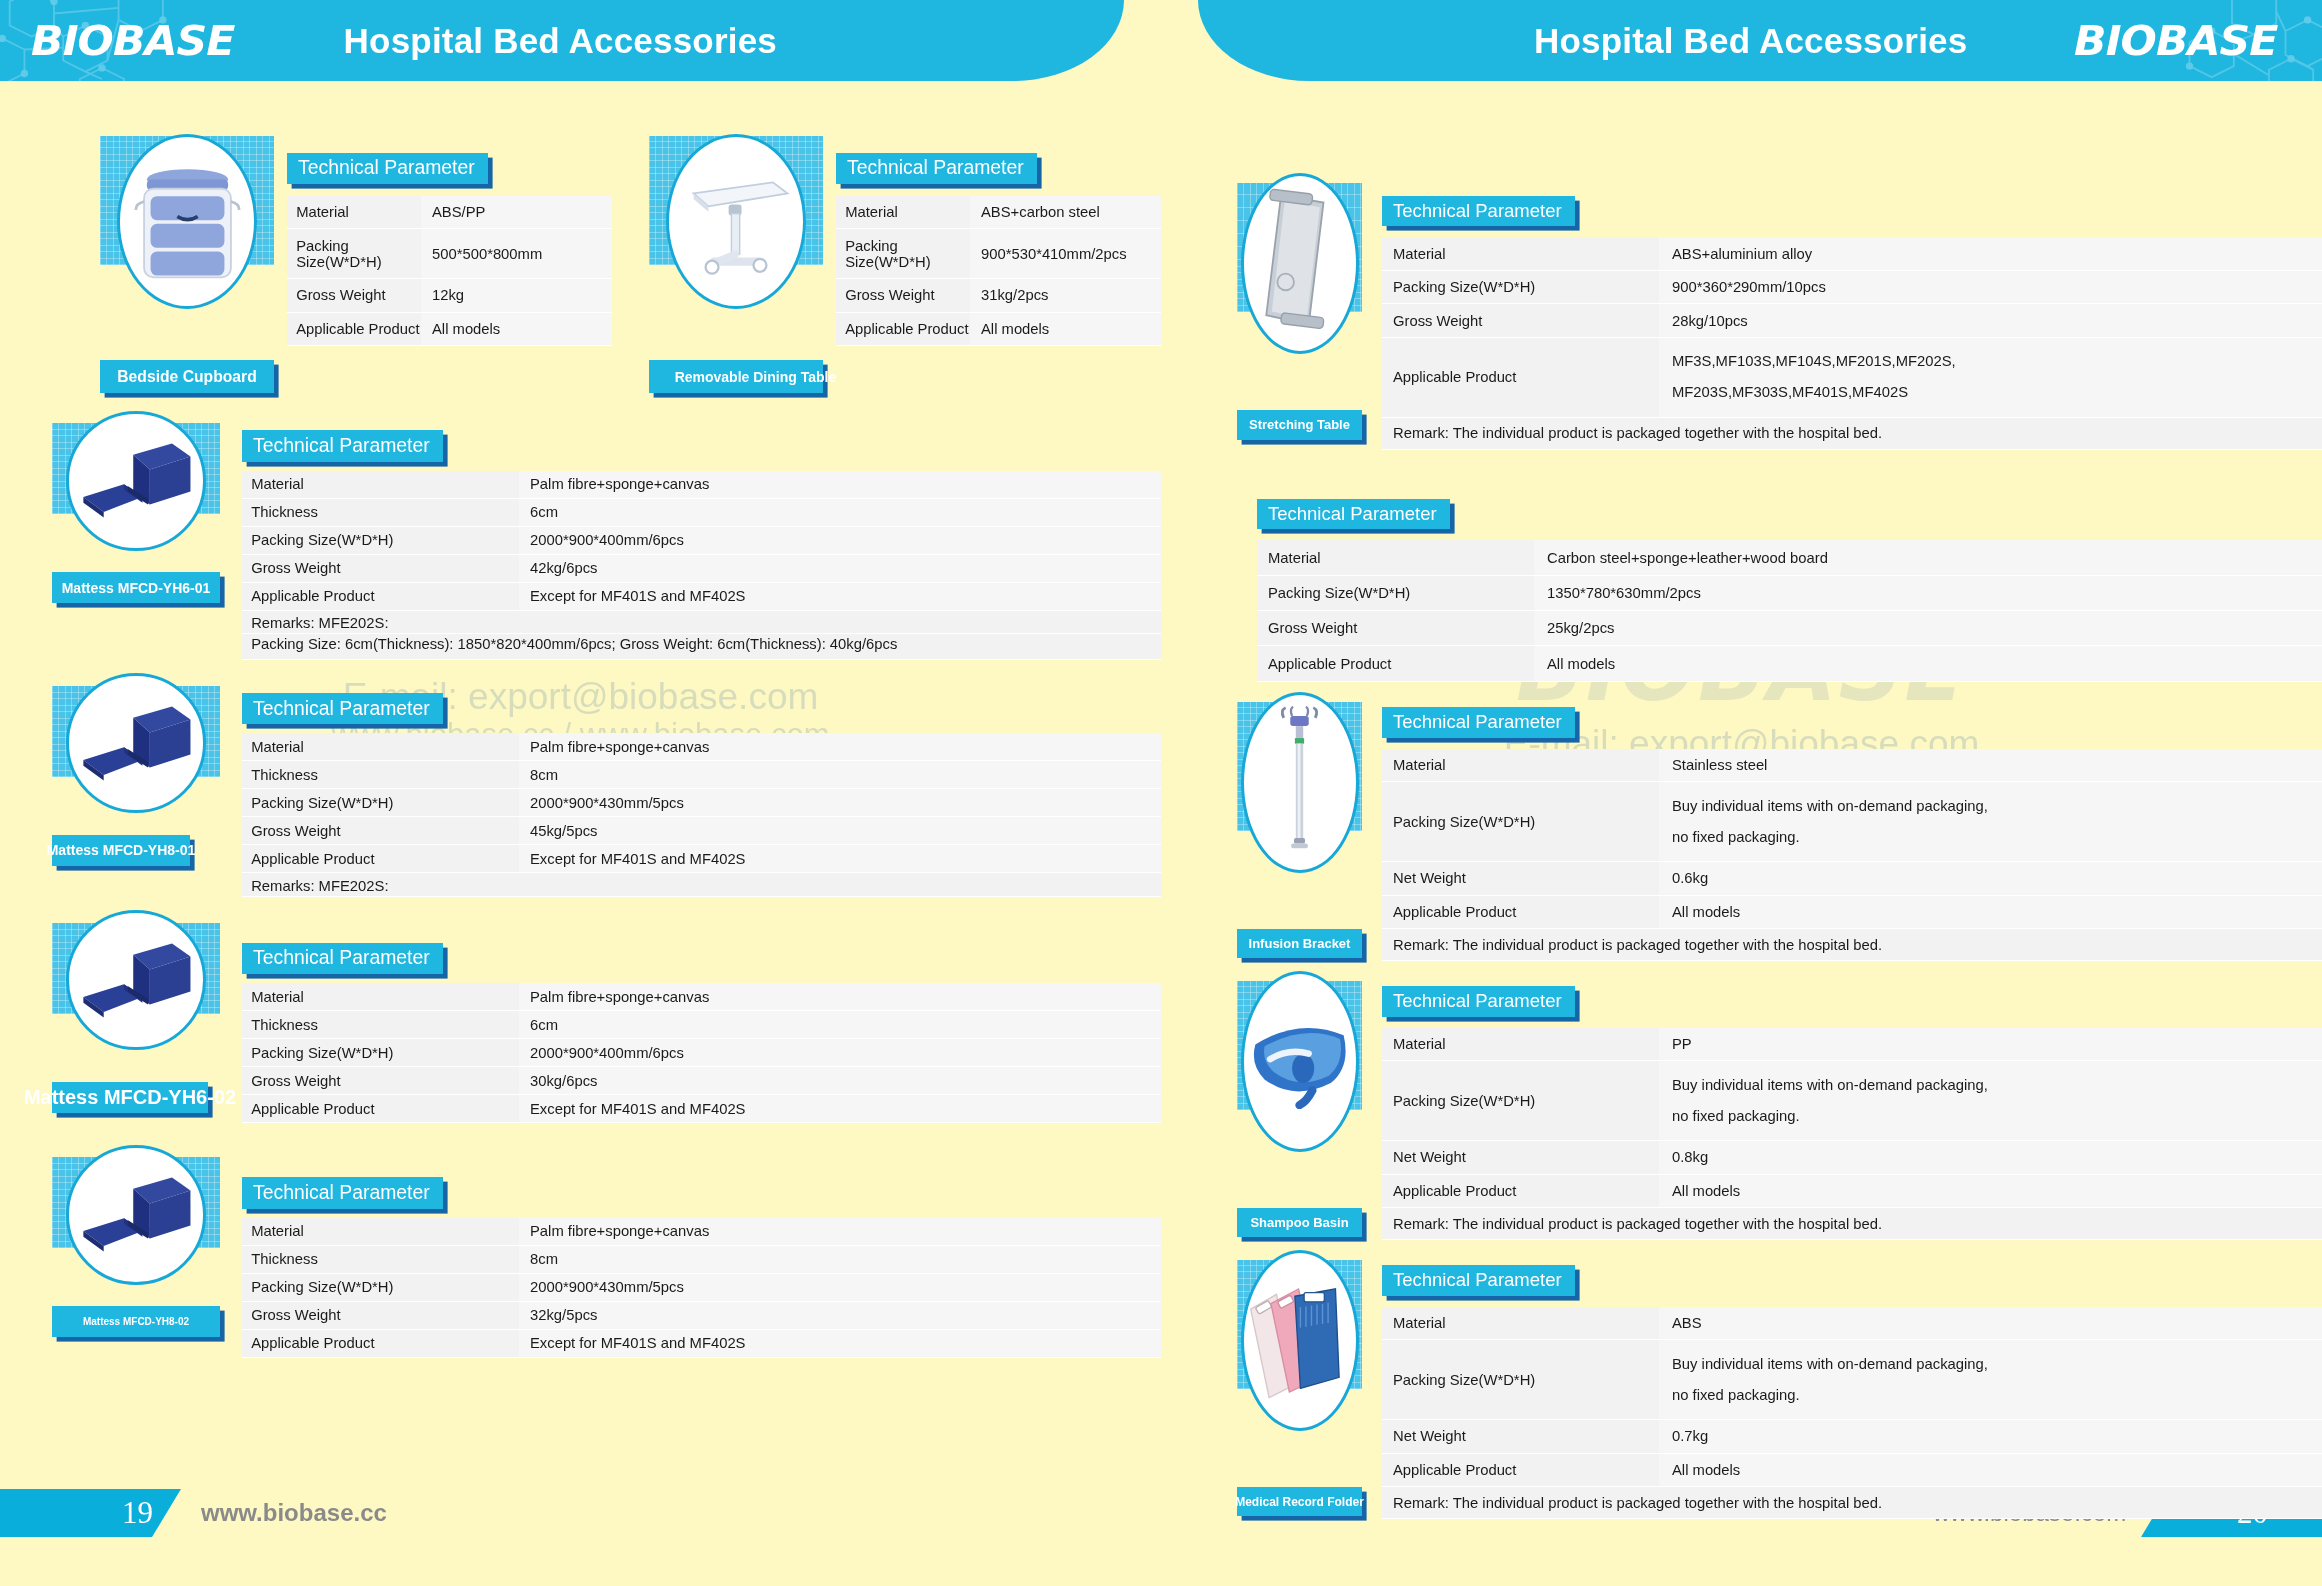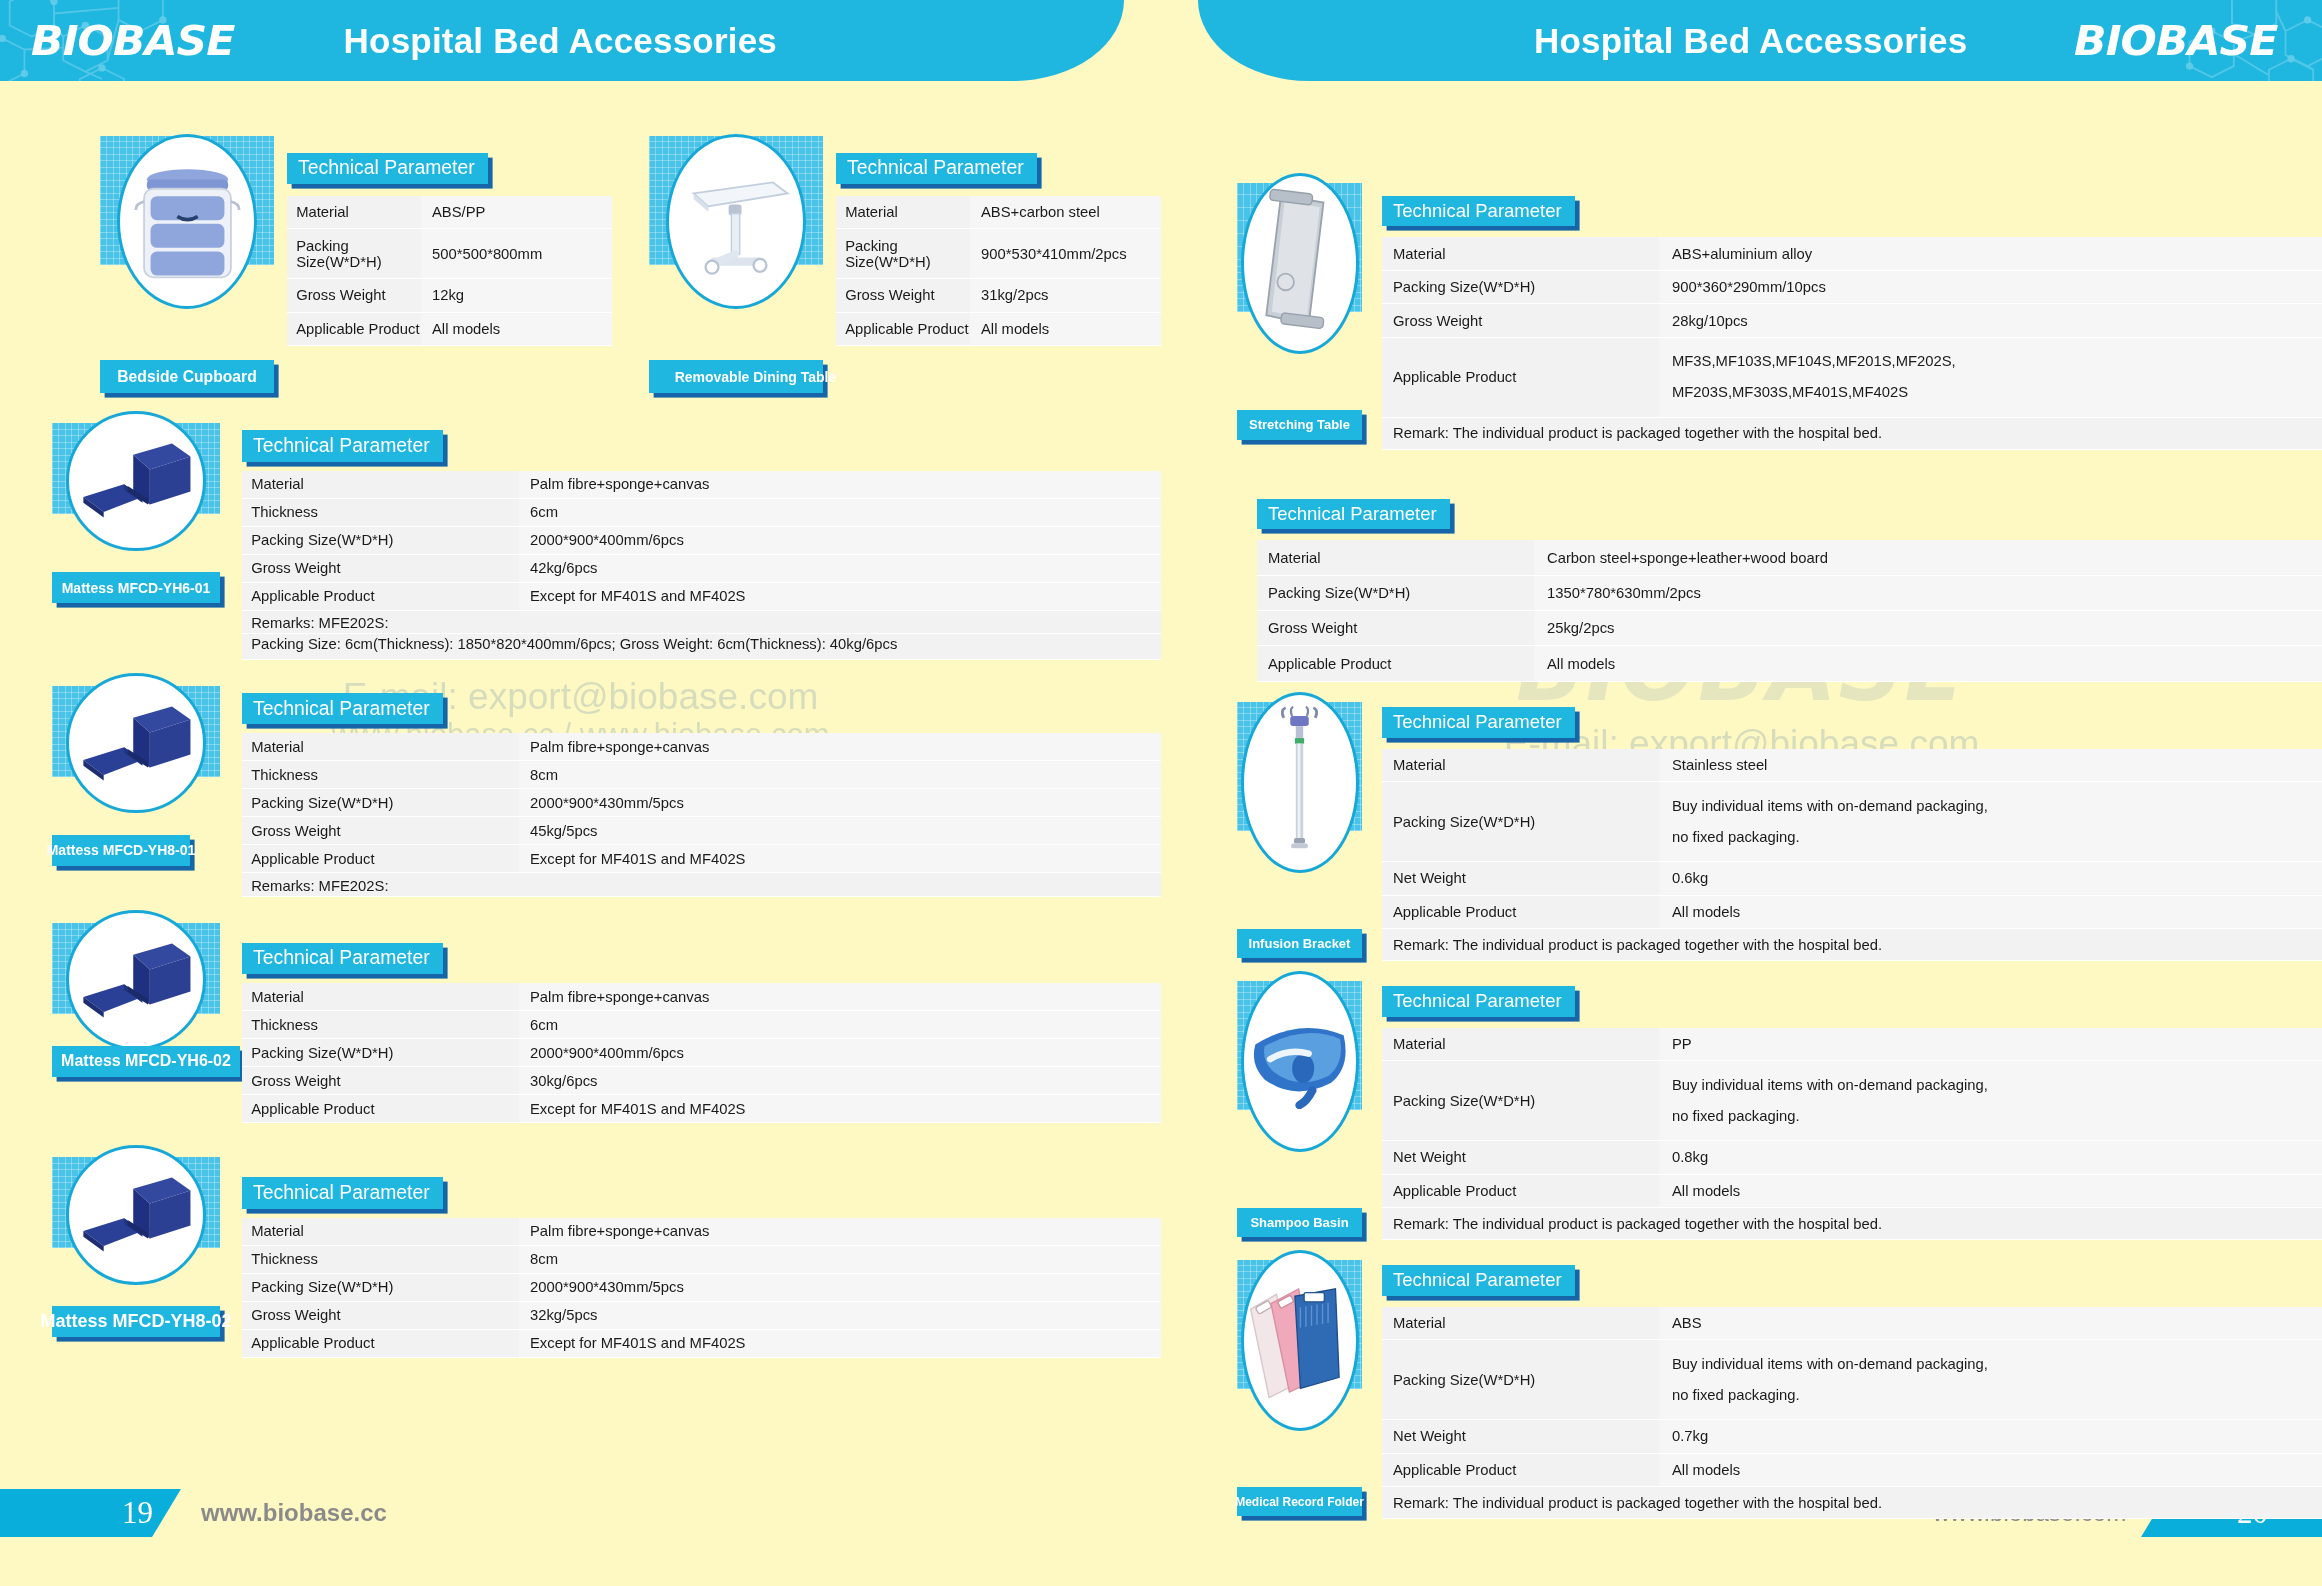--- a/index.html
+++ b/index.html
@@ -357,21 +357,21 @@
                 <polygon points="8,66 52,52 72,66 30,82" fill="#2a3f96"></polygon>
                 <polygon points="8,66 30,82 30,88 8,72" fill="#1d2e72"></polygon>
                 <polygon points="52,52 72,66 72,72 52,58" fill="#22347f"></polygon>
                 <polygon points="62,20 104,8 124,22 80,36" fill="#33499f"></polygon>
                 <polygon points="62,20 62,62 80,74 80,36" fill="#1f3080"></polygon>
                 <polygon points="80,36 124,22 124,60 80,74" fill="#2b3f93"></polygon>
                 <polygon points="56,54 78,68 78,74 56,60" fill="#1a2a6b"></polygon>
               </svg>
             </div>
           </div>
-          <div class="label-pill" style="width:188px;height:31px;font-size:16px;margin-top:32px;">Mattess MFCD-YH6-02</div>
+          <div class="label-pill" style="width:156px;height:31px;font-size:20px;margin-top:68px;">Mattess MFCD-YH6-02</div>
         </div>
         <div class="spec-col" style="width:812px;margin-left:22px;padding-top:20px;">
           <div class="tp-badge" style="font-size:19.4px;">Technical Parameter</div>
           <table class="spec" style="margin-top:9.2px;font-size:14.8px;">
             <tbody>
               <tr>
                   <td class="k" style="width:277px;padding:5.5px 0 5.5px 9.2px;">Material</td>
                   <td class="v" style="padding:5.5px 0 5.5px 11px;">Palm fibre+sponge+canvas</td>
                 </tr>
               <tr>
@@ -403,21 +403,21 @@
                 <polygon points="8,66 52,52 72,66 30,82" fill="#2a3f96"></polygon>
                 <polygon points="8,66 30,82 30,88 8,72" fill="#1d2e72"></polygon>
                 <polygon points="52,52 72,66 72,72 52,58" fill="#22347f"></polygon>
                 <polygon points="62,20 104,8 124,22 80,36" fill="#33499f"></polygon>
                 <polygon points="62,20 62,62 80,74 80,36" fill="#1f3080"></polygon>
                 <polygon points="80,36 124,22 124,60 80,74" fill="#2b3f93"></polygon>
                 <polygon points="56,54 78,68 78,74 56,60" fill="#1a2a6b"></polygon>
               </svg>
             </div>
           </div>
-          <div class="label-pill" style="width:168px;height:31px;font-size:18px;margin-top:58px;">Mattess MFCD-YH8-02</div>
+          <div class="label-pill" style="width:168px;height:31px;font-size:10px;margin-top:58px;">Mattess MFCD-YH8-02</div>
         </div>
         <div class="spec-col" style="width:812px;margin-left:22px;padding-top:20px;">
           <div class="tp-badge" style="font-size:19.4px;">Technical Parameter</div>
           <table class="spec" style="margin-top:9.2px;font-size:14.8px;">
             <tbody>
               <tr>
                   <td class="k" style="width:277px;padding:5.5px 0 5.5px 9.2px;">Material</td>
                   <td class="v" style="padding:5.5px 0 5.5px 11px;">Palm fibre+sponge+canvas</td>
                 </tr>
               <tr>

